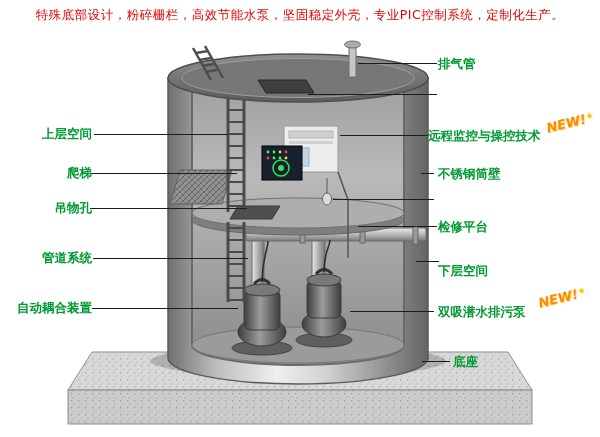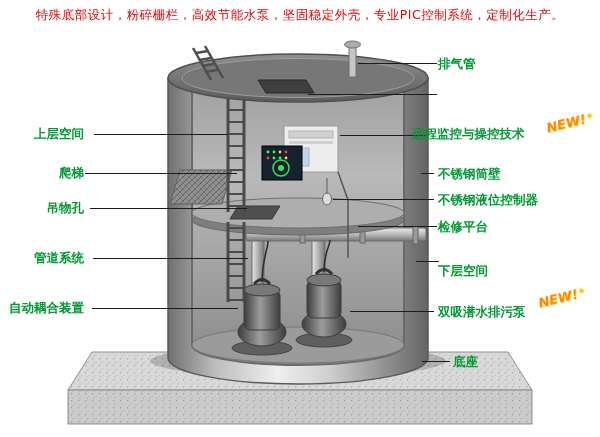--- a/index.html
+++ b/index.html
@@ -9,21 +9,21 @@
   }
   .headline{
     position:absolute;top:7px;left:0;width:100%;text-align:center;
     color:#e60000;font-weight:normal;font-size:12.5px;letter-spacing:.5px;white-space:nowrap;
   }
   .diagram-svg{position:absolute;left:0;top:0;}
   .lbl{
     position:absolute;color:#009933;font-weight:bold;font-size:12.5px;
     line-height:15px;white-space:nowrap;
   }
-  .lbl-left{left:0;width:84px;text-align:right;}
+  .lbl-left{left:8px;width:84px;text-align:right;}
   .lbl-right{left:438px;}
   .line{position:absolute;height:0;border-top:1px solid #1c1c1c;}
   .badge{
     position:absolute;color:#ff8a00;font-weight:bold;font-style:italic;font-size:13px;
     transform:rotate(-14deg);text-shadow:1px 1px 0 #ffe07a;white-space:nowrap;
   }
   .badge .star{color:#ffc400;font-size:10px;font-style:normal;vertical-align:top;}
 </style>
 </head>
 <body>
@@ -217,23 +217,22 @@
   <div class="line" style="top:311px;left:350px;width:84px;"></div>
   <div class="line" style="top:361px;left:422px;width:28px;"></div>
 
   <div class="lbl lbl-left" style="top:126px;">上层空间</div>
   <div class="lbl lbl-left" style="top:165px;">爬梯</div>
   <div class="lbl lbl-left" style="top:200px;">吊物孔</div>
   <div class="lbl lbl-left" style="top:250px;">管道系统</div>
   <div class="lbl lbl-left" style="top:300px;">自动耦合装置</div>
 
   <div class="lbl lbl-right" style="top:56px;">排气管</div>
-  <div class="lbl lbl-right" style="top:128px;left:412px;font-family:Liberation Mono, monospace;">远程监控与操控技术</div>
+  <div class="lbl lbl-right" style="top:128px;left:428px;">远程监控与操控技术</div>
   <div class="lbl lbl-right" style="top:166px;">不锈钢筒壁</div>
-  <div class="lbl lbl-right" style="top:192px;">不锈钢液位控制器</div>
   <div class="lbl lbl-right" style="top:219px;">检修平台</div>
   <div class="lbl lbl-right" style="top:254px;margin-top:9px;">下层空间</div>
   <div class="lbl lbl-right" style="top:304px;">双吸潜水排污泵</div>
   <div class="lbl lbl-right" style="top:354px;left:453px;">底座</div>
 
   <div class="badge" style="top:115px;left:546px;">
     <span>NEW!</span><span class="star">✦</span>
   </div>
   <div class="badge" style="top:290px;left:538px;">
     <span>NEW!</span><span class="star">✦</span>

